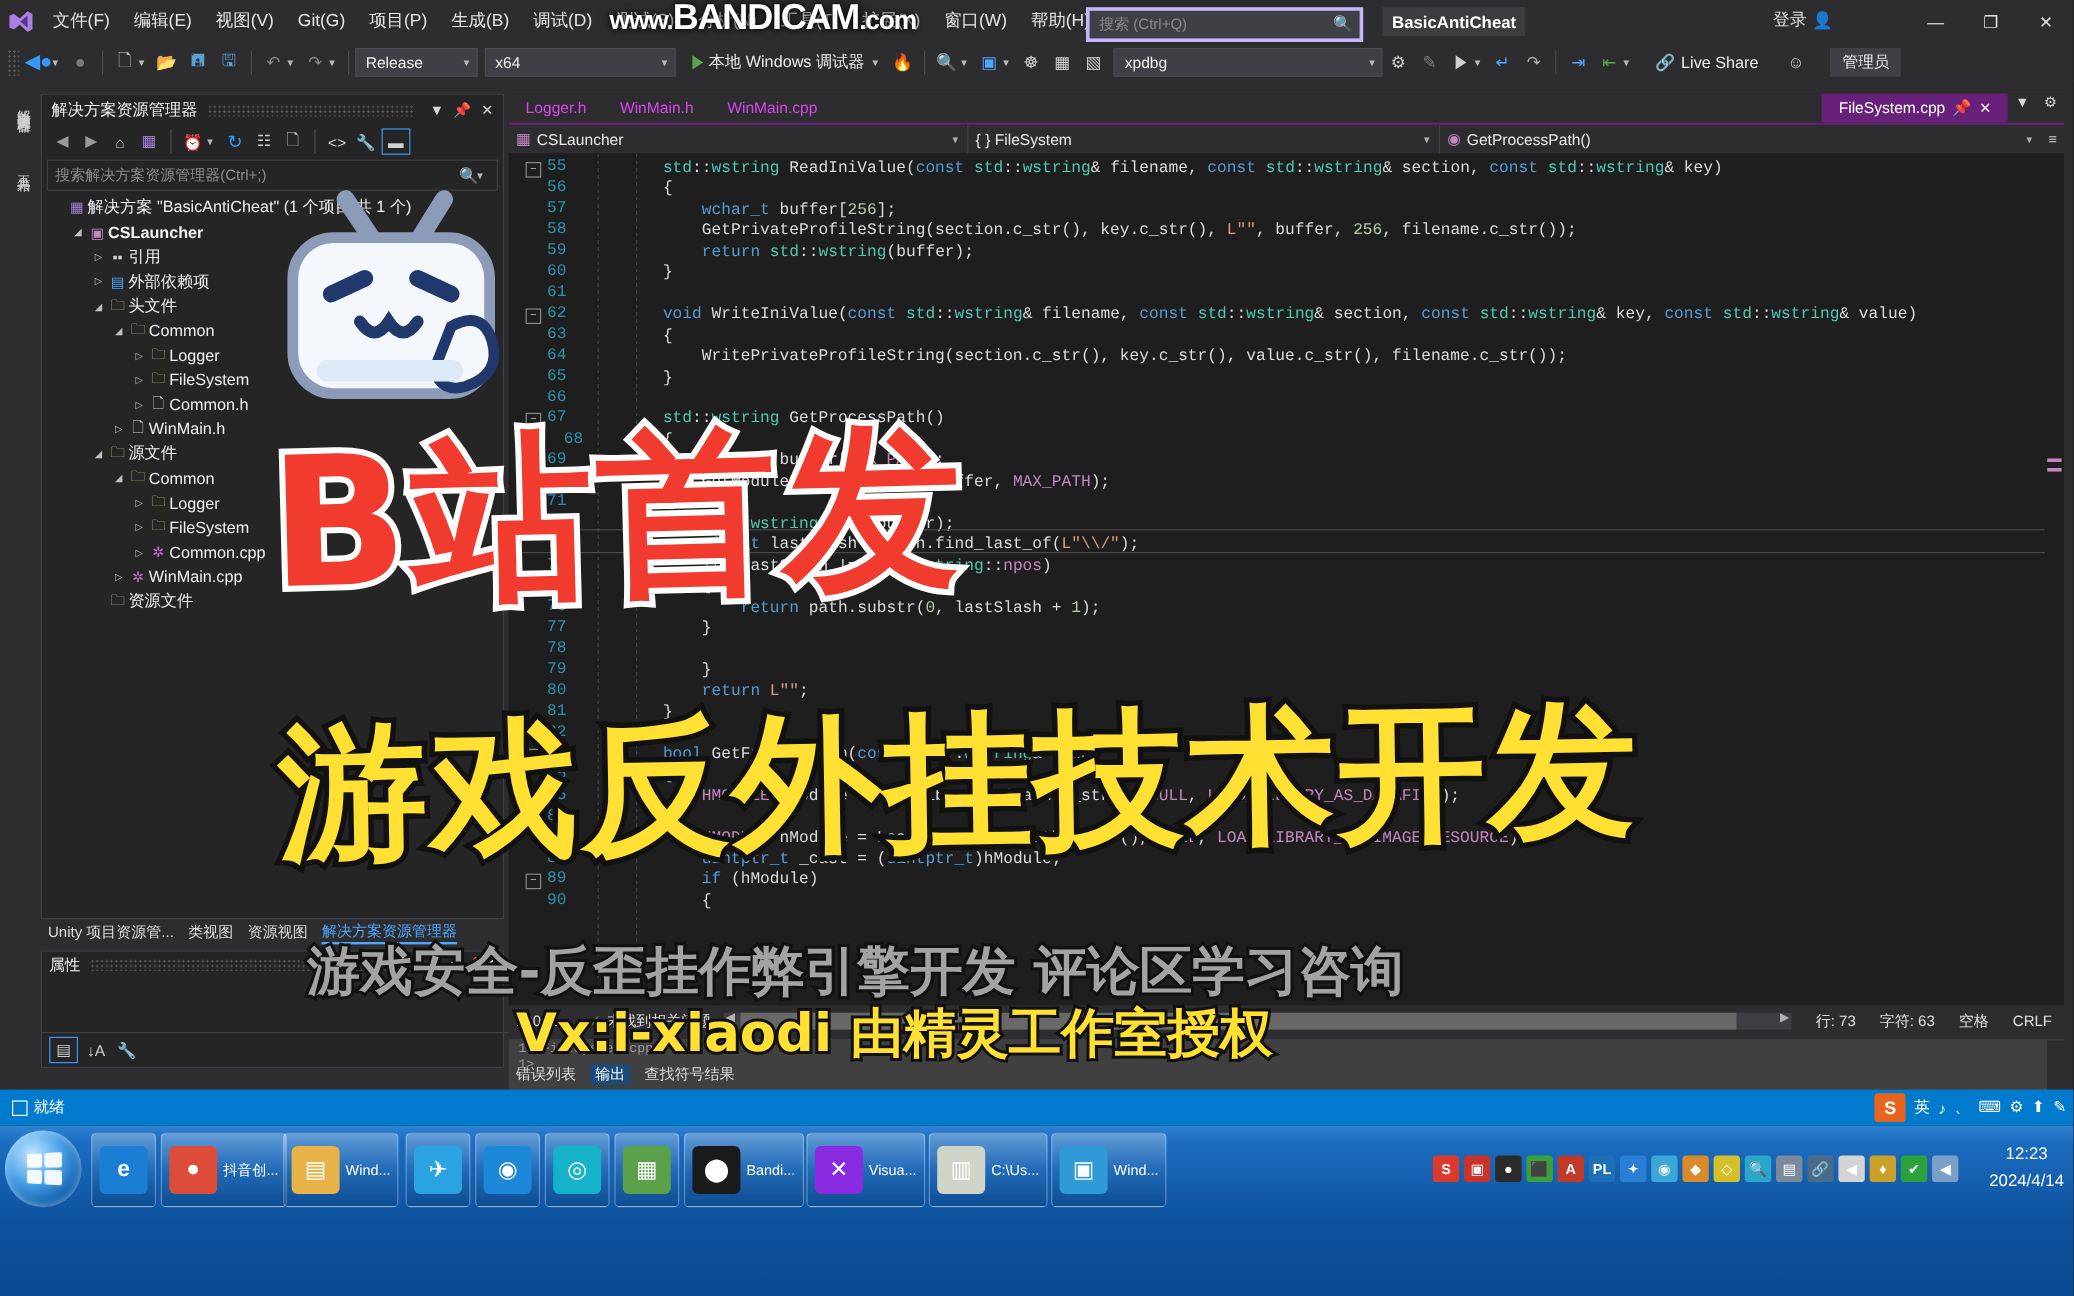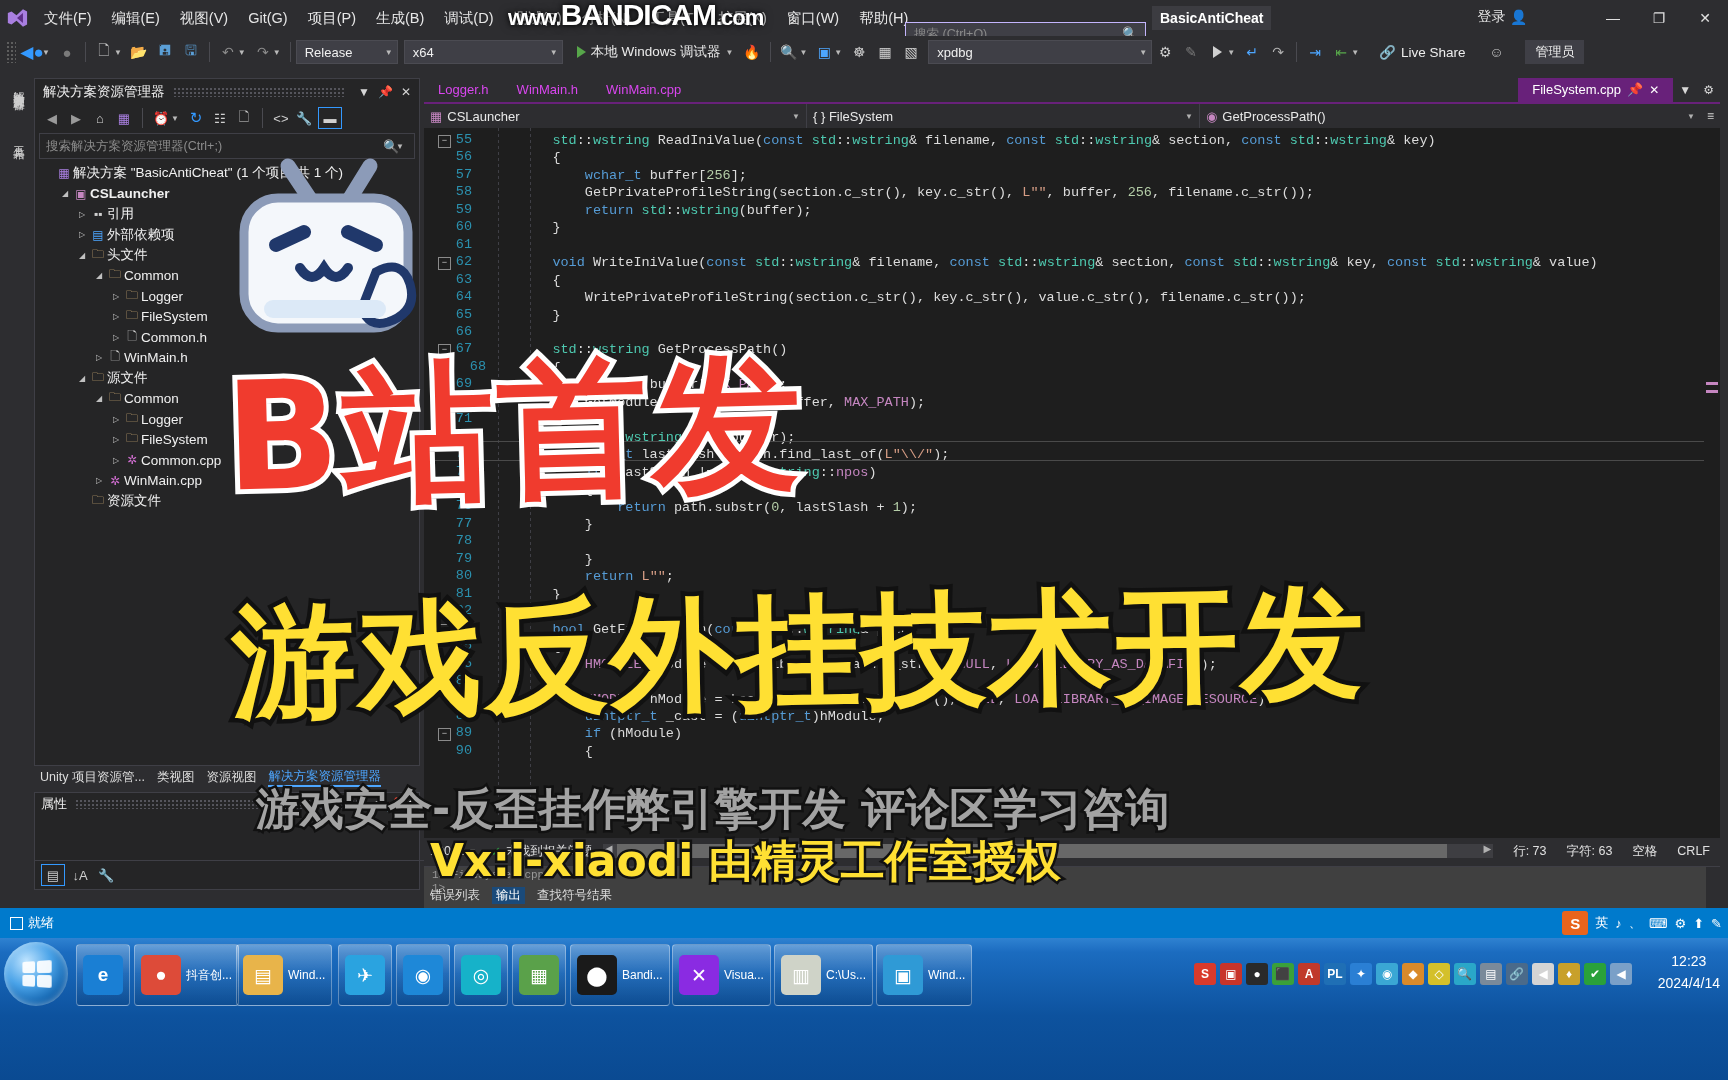--- a/index.html
+++ b/index.html
@@ -10,21 +10,21 @@
     -webkit-font-smoothing:antialiased;
   }
   .vs{position:absolute;left:0;top:0;width:1728px;height:1008px;background:#2d2d30;}
 
   
   .titlebar{position:absolute;left:0;top:0;width:1728px;height:36px;background:#2d2d30;display:flex;align-items:center;}
   .vslogo{width:34px;height:36px;display:flex;align-items:center;justify-content:center;}
   .vslogo svg{width:22px;height:22px;}
   .menu{display:flex;align-items:center;height:36px;}
   .menu .mi{padding:0 10px;font-size:14.5px;color:#e6e6e6;line-height:36px;white-space:nowrap;}
-  .searchbox{position:absolute;left:905px;top:22px;width:225px;height:23px;background:#3f3f46;border:1px solid #c4b5fd;padding-left:14px;}
+  .searchbox{position:absolute;left:905px;top:6px;width:225px;height:23px;background:#3f3f46;border:3px solid #c4b5fd;}
   .searchbox .ph{position:absolute;left:8px;top:3px;font-size:12.5px;color:#8a8a8a;}
   .searchbox .mag{position:absolute;right:6px;top:3px;color:#d0d0d0;font-size:13px;}
   .wintitle{position:absolute;left:1152px;top:6px;height:24px;line-height:24px;font-size:14px;font-weight:bold;color:#fff;background:#3c3c41;padding:0 8px;}
   .signin{position:absolute;right:200px;top:8px;font-size:14px;color:#e6e6e6;display:flex;gap:5px;align-items:center;}
   .wbtns{position:absolute;right:0;top:0;display:flex;height:36px;}
   .wbtn{width:46px;height:36px;display:flex;align-items:center;justify-content:center;color:#e0e0e0;font-size:14px;}
 
   
   .toolbar{position:absolute;left:0;top:36px;width:1728px;height:32px;background:#2d2d30;display:flex;align-items:center;}
   .tbgrip{width:10px;height:22px;margin:0 3px 0 6px;
@@ -78,21 +78,21 @@
   .propsbar{position:absolute;left:0;bottom:0;width:100%;height:28px;display:flex;align-items:center;gap:4px;padding-left:6px;border-top:1px solid #3f3f46;}
   .propsbar .b{width:22px;height:20px;display:flex;align-items:center;justify-content:center;color:#cfcfcf;font-size:13px;}
   .propsbar .b.sel{border:1px solid #3399ff;}
 
   
   .edwrap{position:absolute;left:424px;top:78px;width:1296px;height:760px;background:#1e1e1e;}
   .edtabs{height:24px;background:#2d2d30;display:flex;align-items:flex-end;position:relative;}
   .edtab{height:24px;line-height:24px;padding:0 14px;font-size:13px;color:#d946ef;}
   .edtab.active{background:#68217a;color:#fff;display:flex;align-items:center;gap:6px;}
   .edtab.active .x{font-size:12px;}
-  .edtabs .right{position:absolute;right:0;top:0;display:flex;align-items:center;height:24px;}
+  .edtabs .right{position:absolute;right:0;top:0;display:flex;align-items:flex-start;height:24px;}
   .edtabs .right .i{padding:0 6px;color:#d8d8d8;font-size:12px;}
   .navbar{height:24px;background:#2d2d30;display:flex;align-items:center;border-top:2px solid #68217a;}
   .navseg{display:flex;align-items:center;height:24px;padding:0 6px;font-size:13px;color:#e8e8e8;border-right:1px solid #3f3f46;}
   .navseg .nv{white-space:nowrap;}
   .navseg .nc{color:#b0b0b0;font-size:8px;margin-left:auto;padding-left:12px;}
   .code{position:relative;background:#1e1e1e;height:688px;overflow:hidden;}
   .ln{position:absolute;left:0;width:48px;text-align:right;color:#2b91af;font-family:"Liberation Mono","DejaVu Sans Mono",monospace;font-size:13.5px;}
   pre.src{margin:0;position:absolute;left:96px;top:0;font-family:"Liberation Mono","DejaVu Sans Mono",monospace;font-size:13.5px;line-height:17.45px;color:#dcdcdc;white-space:pre;}
   .gly{position:absolute;left:0;width:11px;height:11px;border:1px solid #8a8a8a;color:#c8c8c8;font-size:9px;line-height:9px;text-align:center;}
   .vline{position:absolute;left:74px;top:0;width:1px;height:688px;

